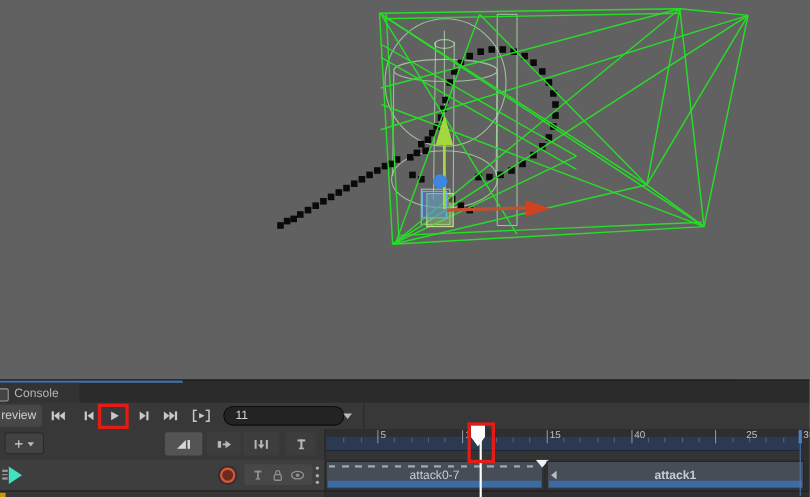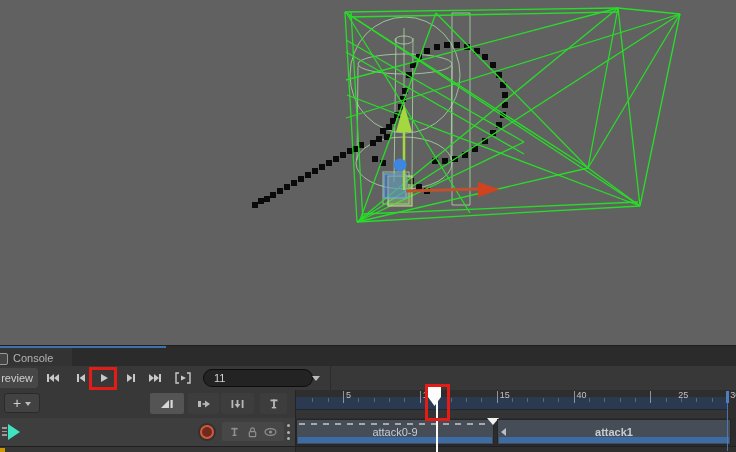--- a/index.html
+++ b/index.html
@@ -350,21 +350,21 @@
           <circle cx="6.5" cy="6" r="1.6" fill="#909090"></circle>
         </svg>
     </div>
     <div id="kebab">
         <i></i>
         <i></i>
         <i></i>
       </div>
     <div id="clips-area">
         <div class="clip" style="left: 0px; width: 198px;">
-          <span>attack0-9</span>
+          <span>attack0-7</span>
           <div class="bluebar"></div>
           <div class="dash"></div>
         </div>
         <div class="endmarker" style="left: 191px;"></div>
         <div class="clip" style="left: 201px; width: 234px; font-weight: bold;">
           <span>attack1</span>
           <div class="bluebar"></div>
         </div>
         <div class="startarrow" style="left: 205px;"></div>
       </div>

